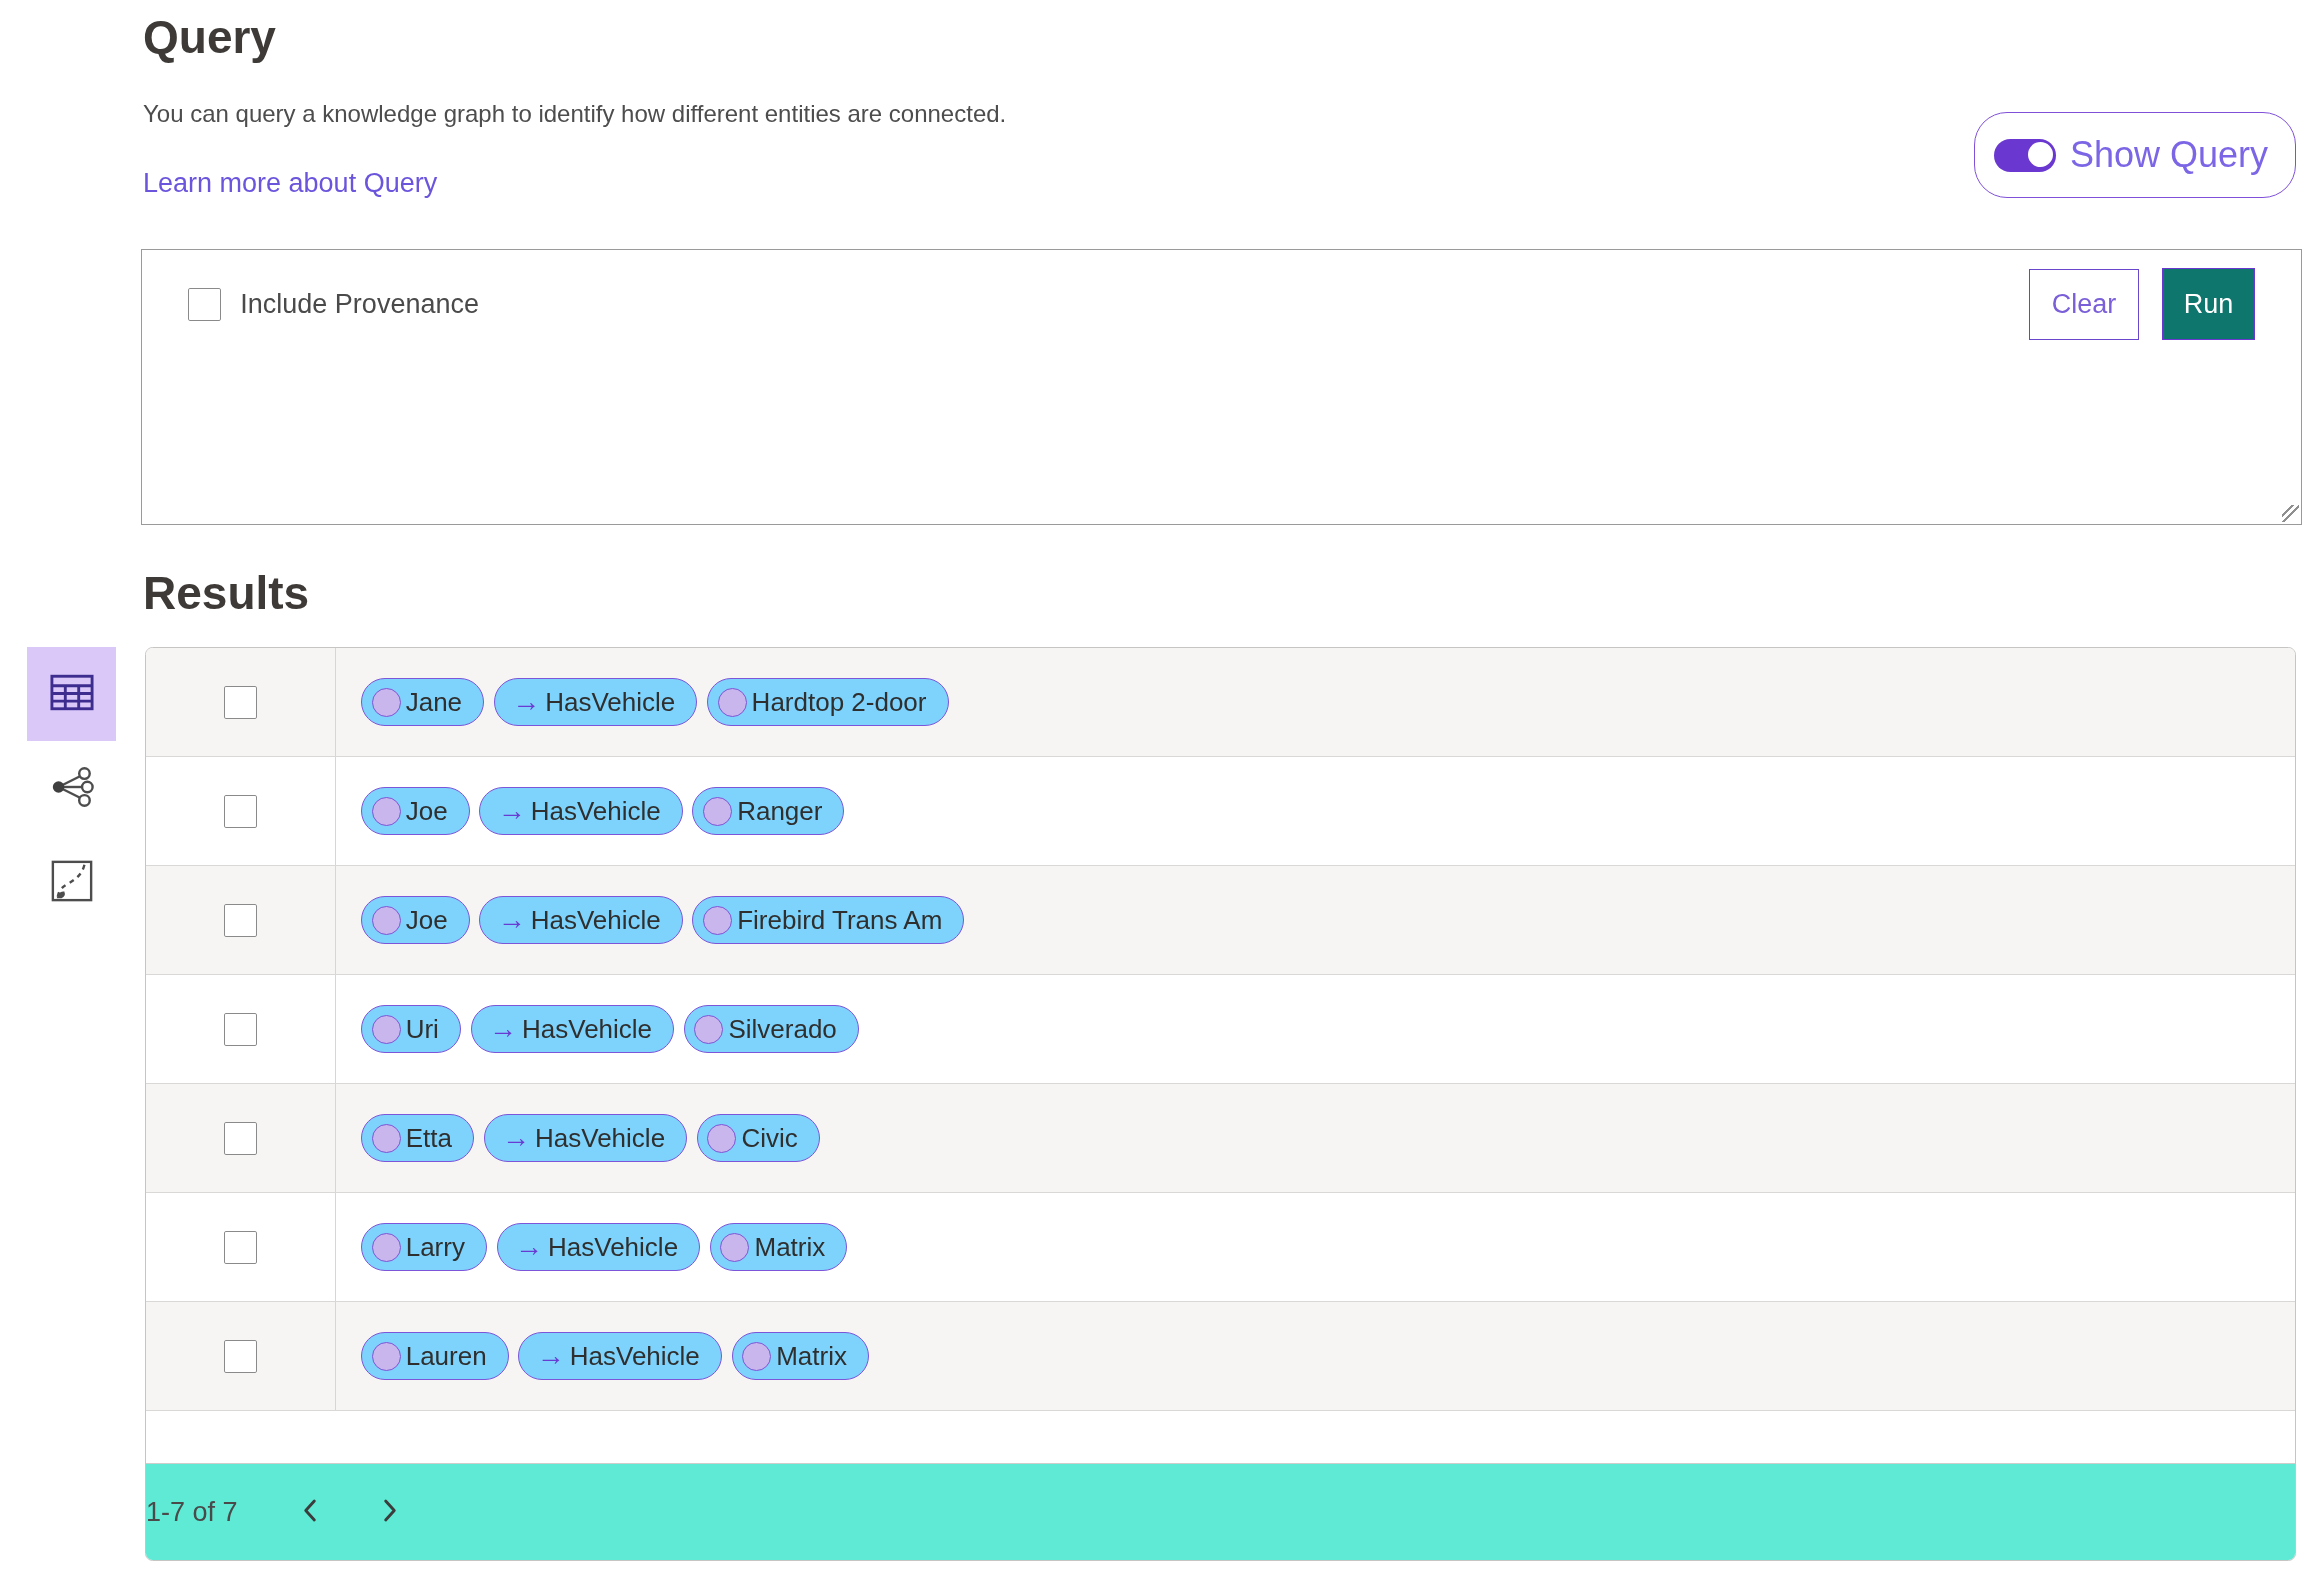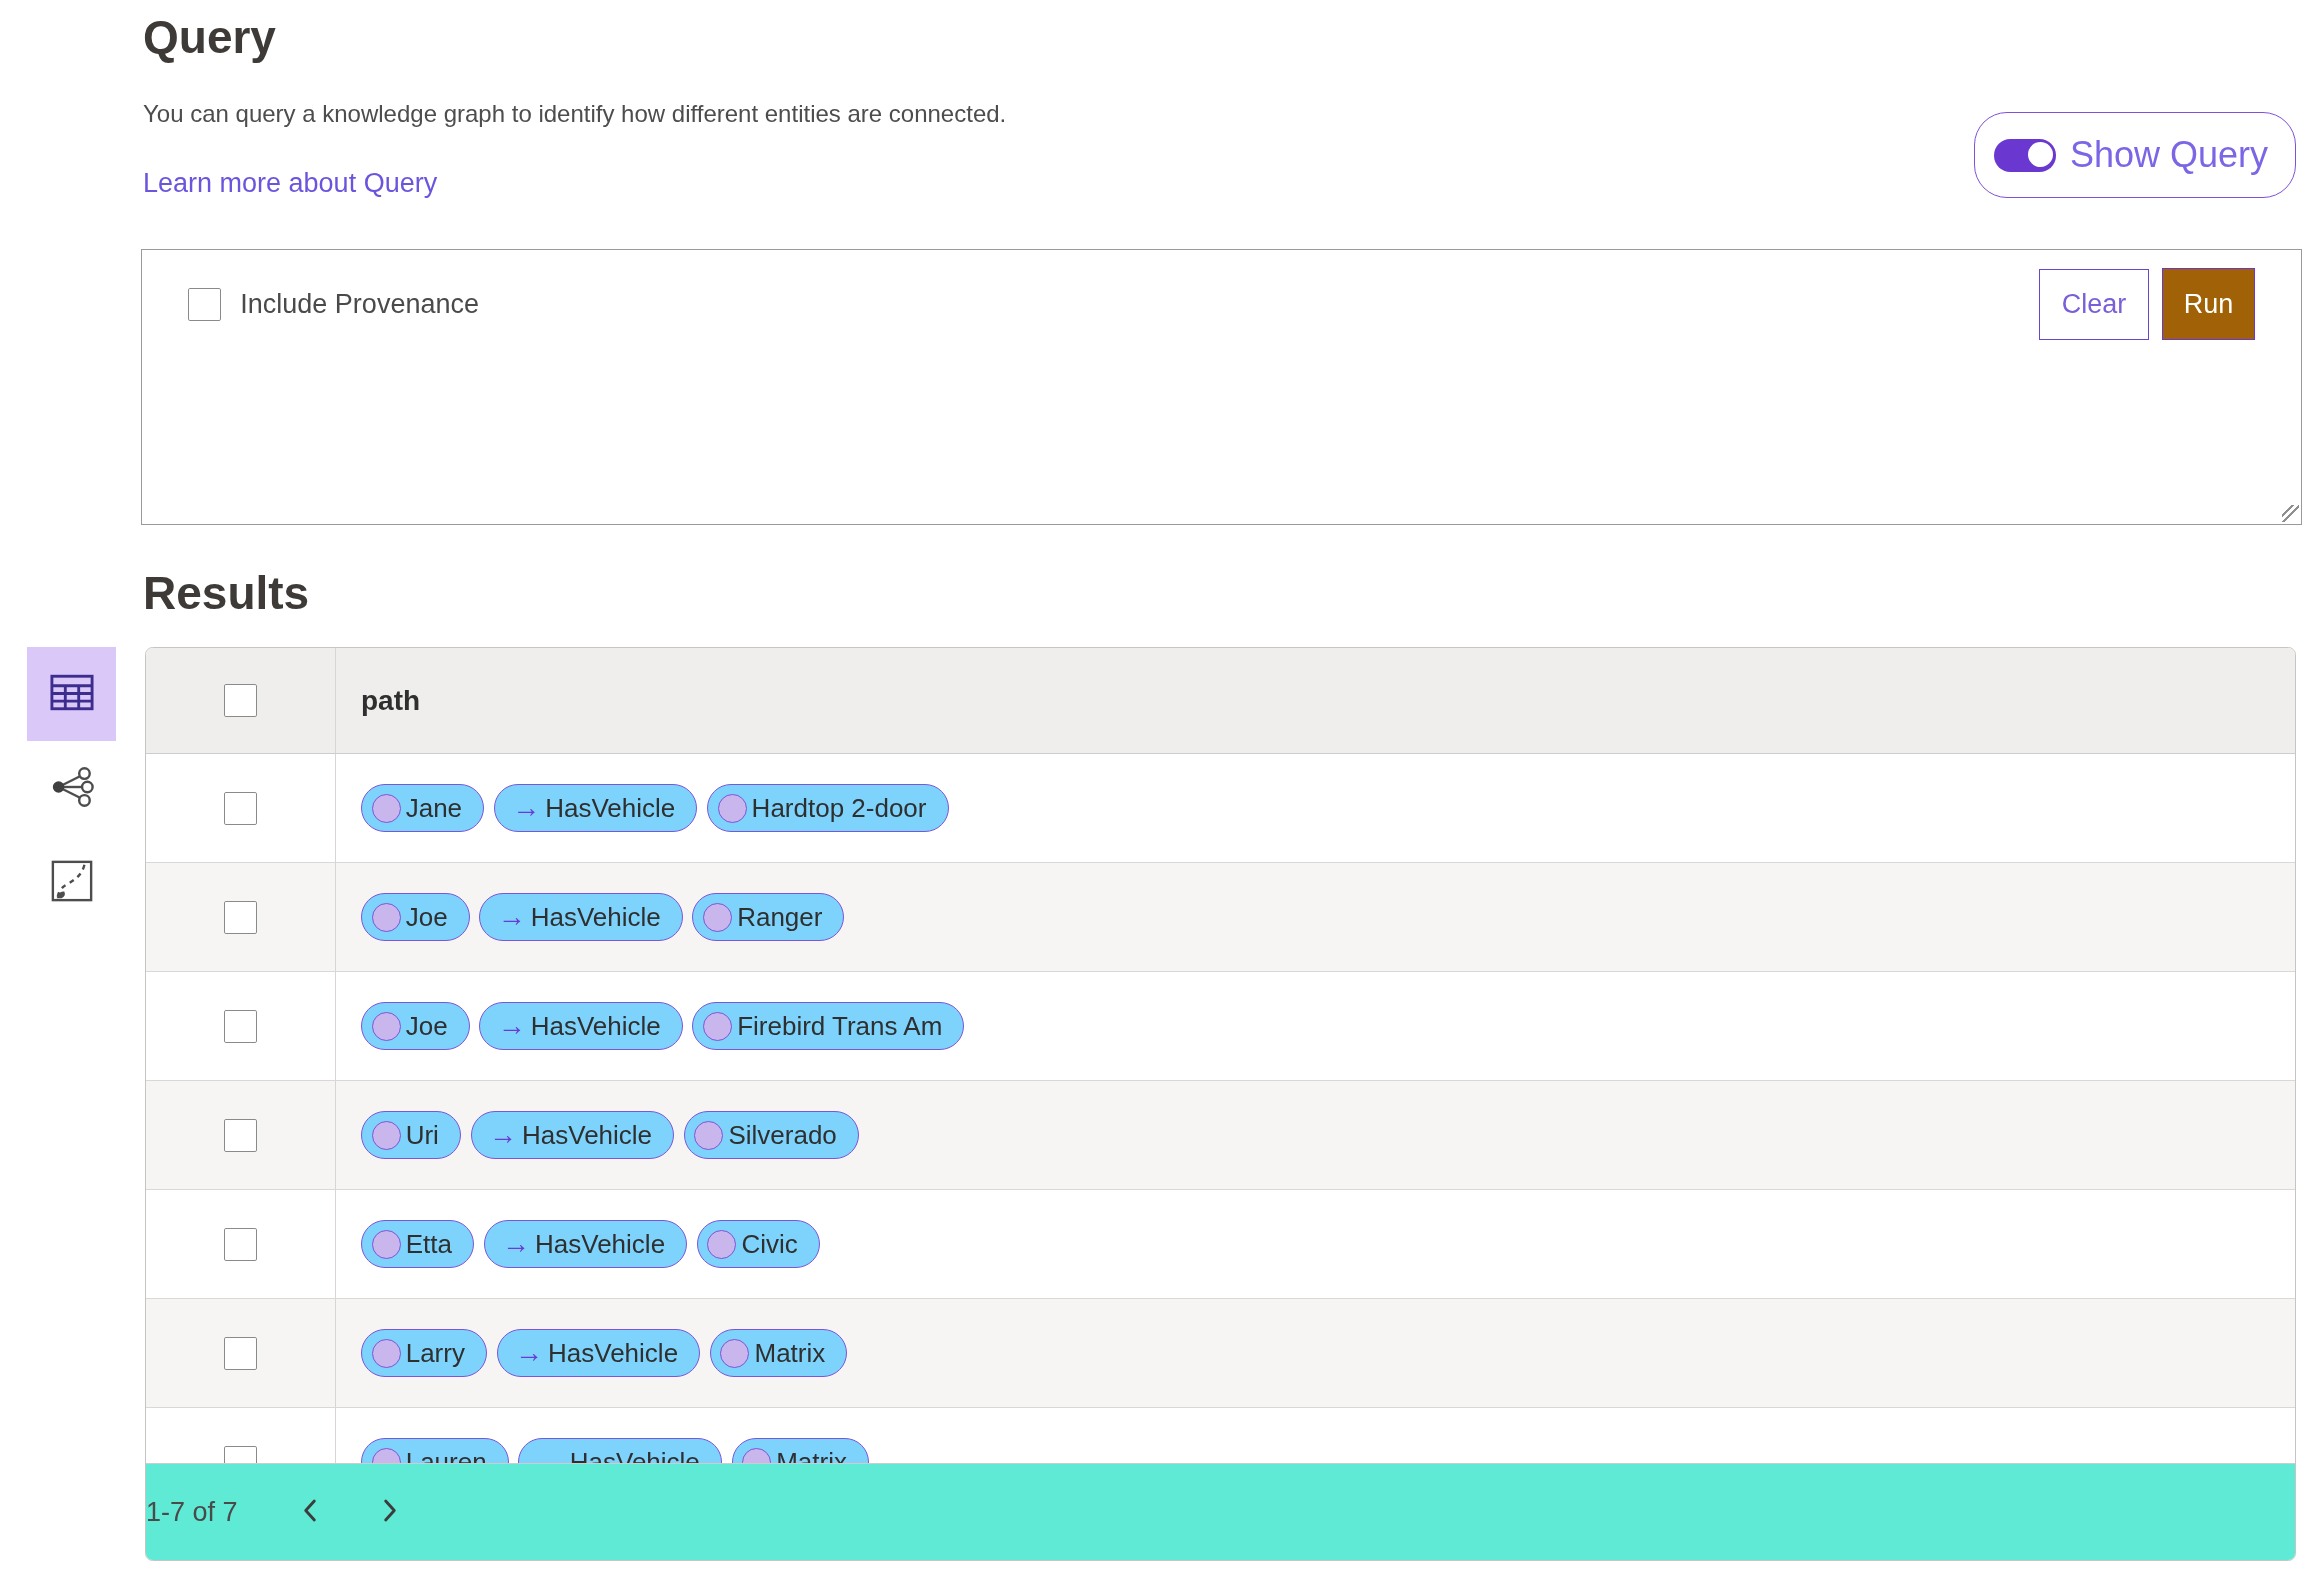--- a/index.html
+++ b/index.html
@@ -61,21 +61,21 @@
     display:inline-block; width:33px; height:33px; background:#fff;
     border:1.9px solid #8a8a8a; border-radius:1.9px; cursor:pointer; flex:0 0 auto;
   }
   .prov-label { margin-left:19.3px; font-size:27px; color:#4a4a4a; }
   .btn-clear {
     margin-left:auto; width:110px; height:71px; background:#fff;
     border:1.9px solid #6a46cc; color:#7a5fd8; font-size:27px; cursor:pointer;
     font-family:Liberation Sans, sans-serif;
   }
   .btn-run {
-    margin-left:13px; width:93px; height:72px; background:#a16207;
+    margin-left:23px; width:93px; height:72px; background:#0f766e;
     border:1.9px solid #6a38d0; color:#fff; font-size:27px; cursor:pointer;
     font-family:"Liberation Sans", sans-serif;
   }
 
   
   .results-title {
     position:absolute; left:143px; top:566px;
     font-size:46px; font-weight:bold; color:#3e3a37;
   }
 
@@ -202,28 +202,20 @@
           <rect x="3" y="3" width="40" height="40" fill="none" stroke="#4d4d4d" stroke-width="2.5"></rect>
           <path d="M36 6 C33 18 25 22 17 27 S9 36 8 40" fill="none" stroke="#4d4d4d" stroke-width="2.5" stroke-dasharray="5 5"></path>
           <path d="M7 41 Q9 33 15 34 Q17 39 12 41 Z" fill="#4d4d4d"></path>
         </svg>
       </span>
     </button>
   </div>
 
   <div class="table-card">
 
-    <div class="thead">
-      <div class="cell-check">
-        <span class="checkbox"></span>
-      </div>
-      <div class="cell-path">
-        <span class="col-header">path</span>
-      </div>
-    </div>
 
     <div class="trow">
       <div class="cell-check">
           <span class="checkbox"></span>
         </div>
       <div class="cell-path">
         <span class="pill">
           <span class="node-dot"></span>
           <span>Jane</span>
         </span>

